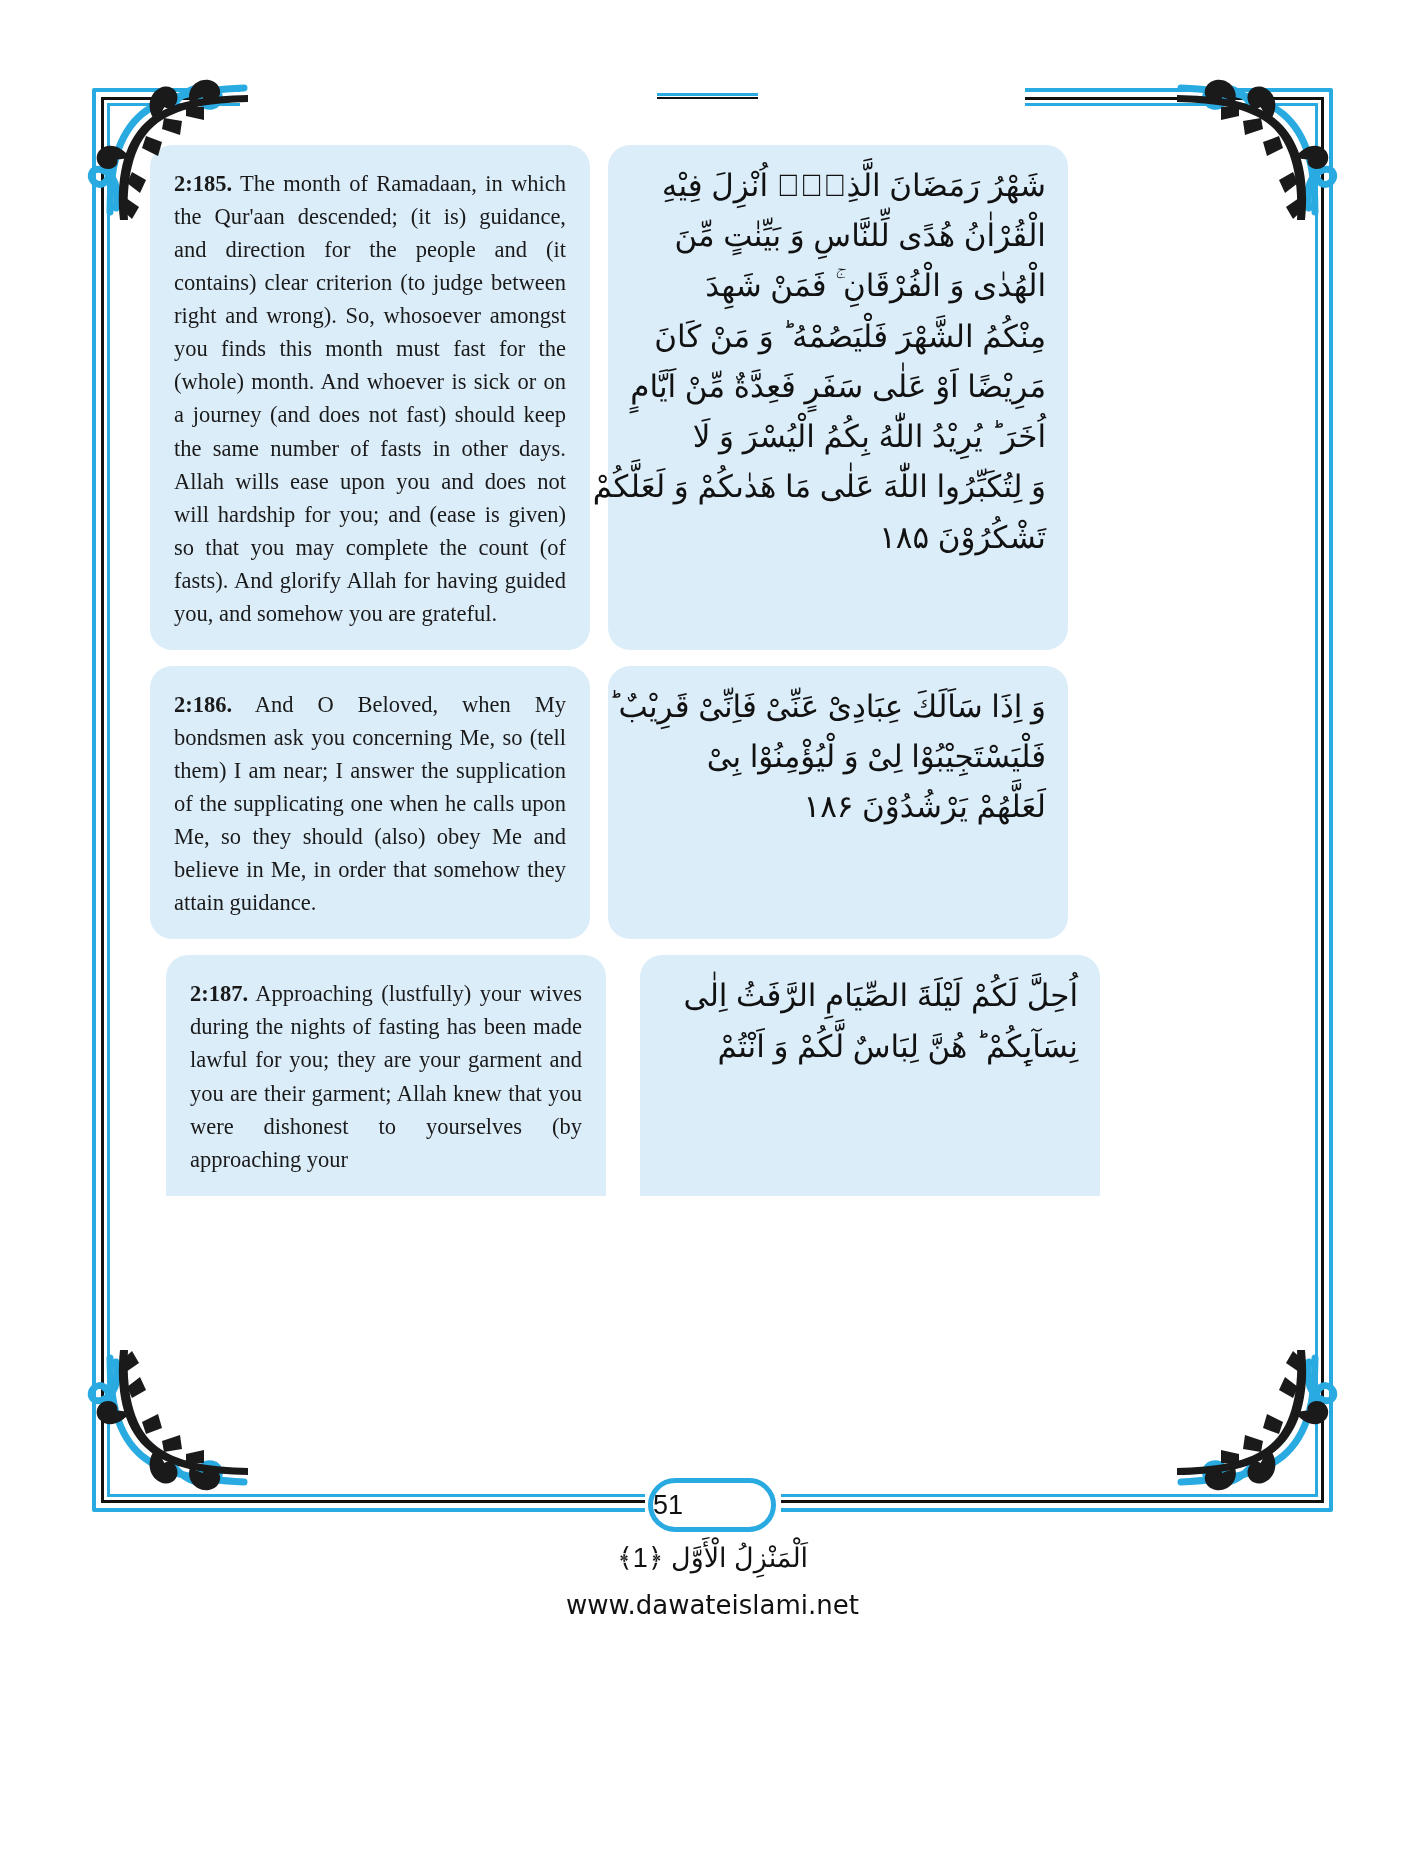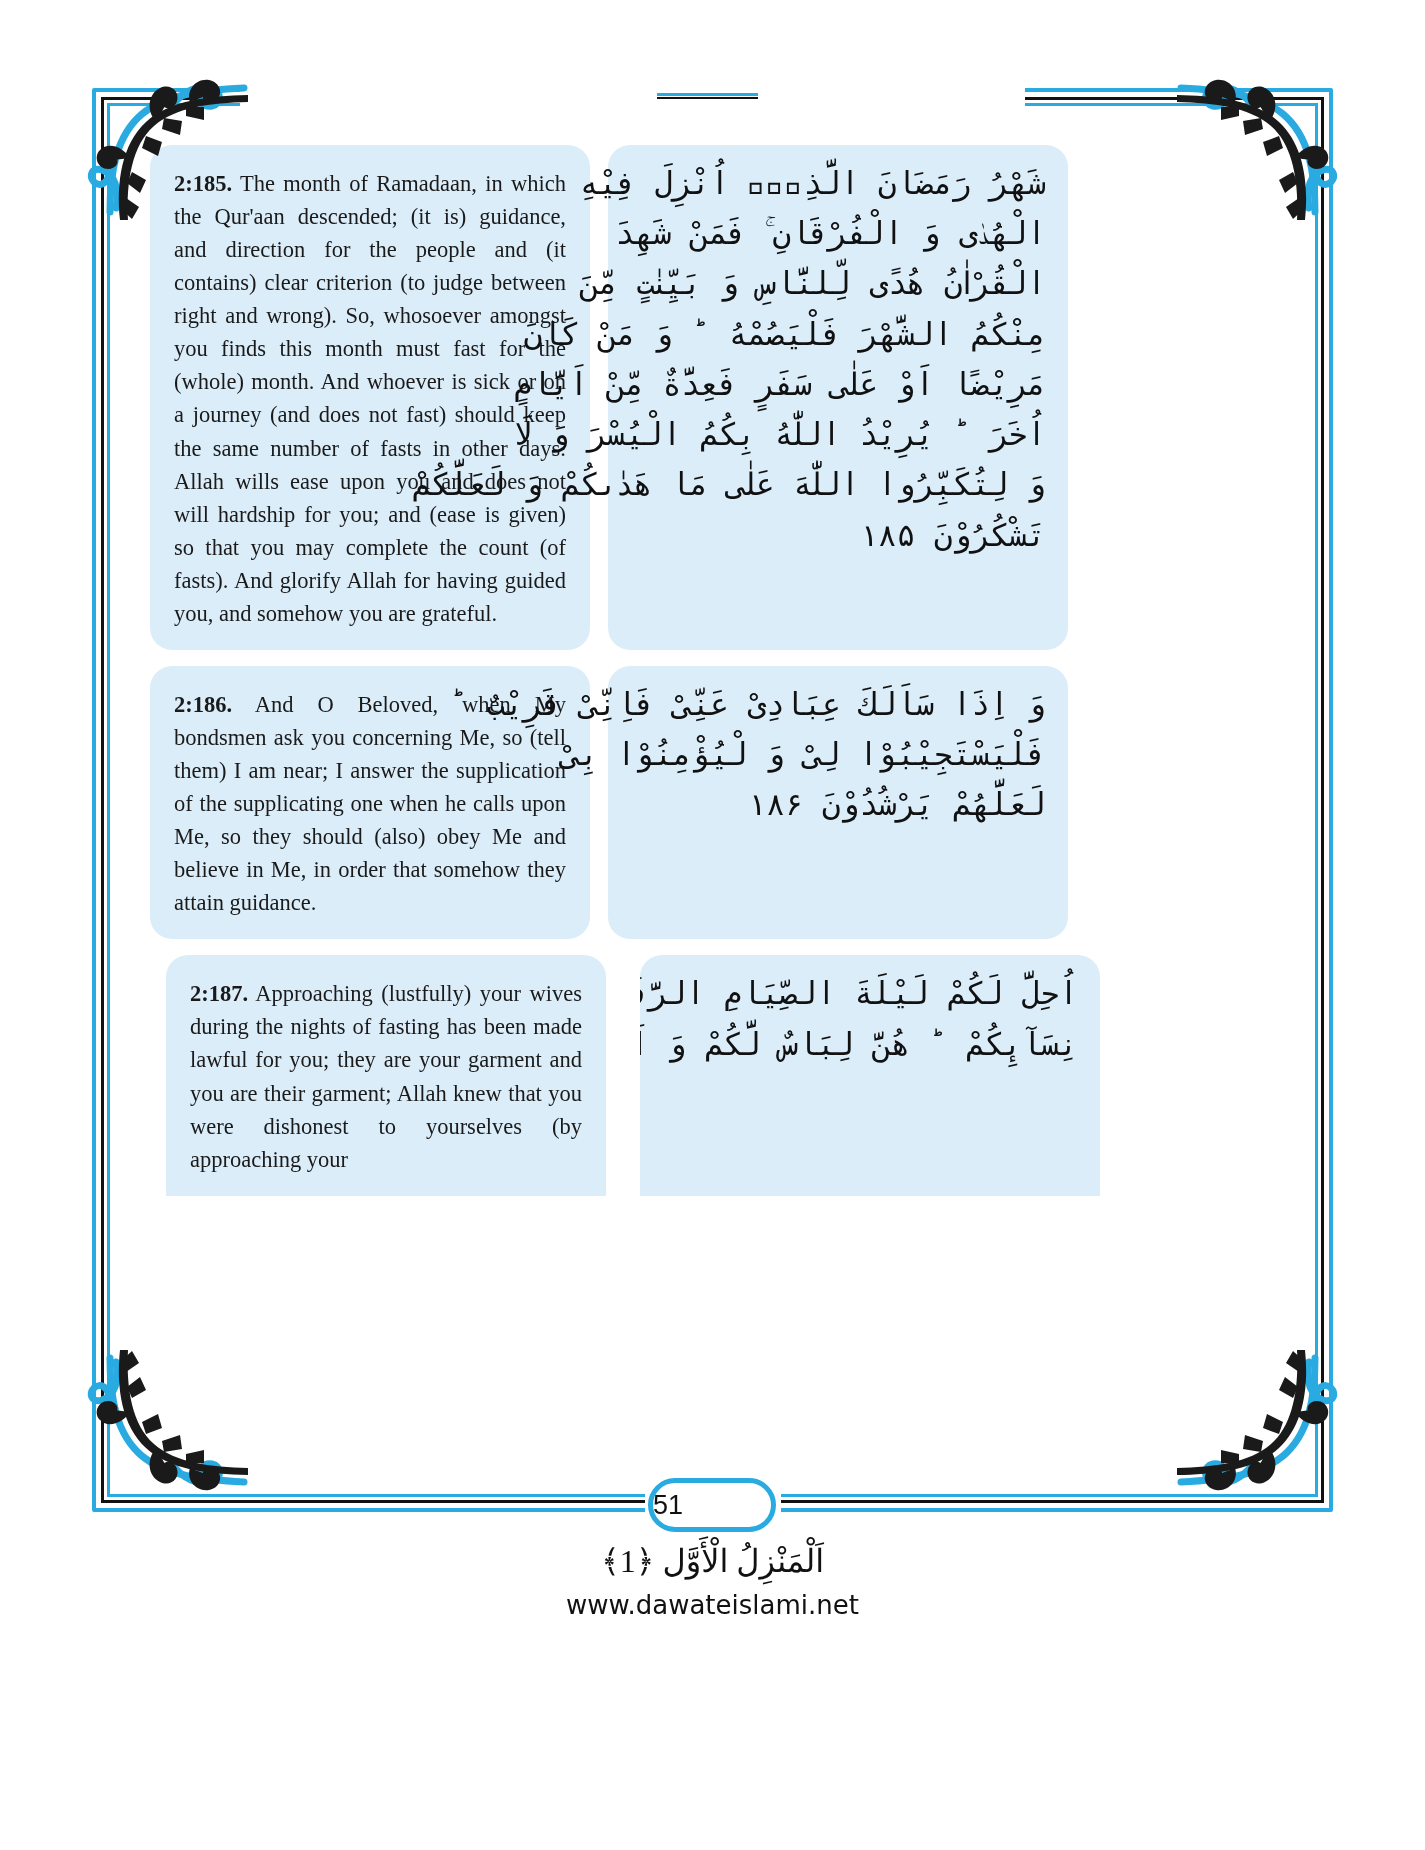--- a/index.html
+++ b/index.html
@@ -135,21 +135,21 @@
     font-size: 22.5px;
     line-height: 1.47;
     text-align: justify;
     text-justify: inter-word;
     color: #1a1a1a;
     hyphens: none;
   }
   .col-ar {
     width: 460px;
     padding: 16px 22px 28px 22px;
-    font-family: Liberation Mono, monospace;
+    font-family: Liberation Sans, sans-serif;
     font-size: 31px;
     line-height: 1.62;
     direction: rtl;
     text-align: justify;
     color: #111111;
   }
   .vnum {
     font-weight: bold;
   }
   .ar-line {
@@ -182,22 +182,22 @@
   .page-num {
     font-family: "Liberation Sans", sans-serif;
     font-size: 27px;
     color: #111111;
   }
   .footer-ar {
     position: absolute;
     left: 0; top: 1542px;
     width: 1425px;
     text-align: center;
-    font-family: Liberation Serif, serif;
-    font-size: 32px;
+    font-family: Liberation Sans, sans-serif;
+    font-size: 27px;
     color: #111111;
     direction: rtl;
     z-index: 7;
   }
   .footer-url {
     position: absolute;
     left: 0; top: 1590px;
     width: 1425px;
     text-align: center;
     font-family: "DejaVu Sans", sans-serif;
@@ -311,22 +311,22 @@
   </div>
 
   <div class="content">
 
     <div class="verse-row">
       <div class="col-en">
         <span class="vnum">2:185.</span><span> The month of Ramadaan, in which the Qur'aan descended; (it is) guidance, and direction for the people and (it contains) clear criterion (to judge between right and wrong). So, whosoever amongst you finds this month must fast for the (whole) month. And whoever is sick or on a journey (and does not fast) should keep the same number of fasts in other days. Allah wills ease upon you and does not will hardship for you; and (ease is given) so that you may complete the count (of fasts). And glorify Allah for having guided you, and somehow you are grateful.</span>
       </div>
       <div class="col-ar">
         <span class="ar-line">شَهْرُ رَمَضَانَ الَّذِیْۤ اُنْزِلَ فِیْهِ</span>
+        <span class="ar-line">الْقُرْاٰنُ هُدًى لِّلنَّاسِ وَ بَیِّنٰتٍ مِّنَ</span>
         <span class="ar-line">الْهُدٰى وَ الْفُرْقَانِ ۚ فَمَنْ شَهِدَ</span>
-        <span class="ar-line">الْقُرْاٰنُ هُدًى لِّلنَّاسِ وَ بَیِّنٰتٍ مِّنَ</span>
         <span class="ar-line">مِنْكُمُ الشَّهْرَ فَلْیَصُمْهُ ؕ وَ مَنْ كَانَ</span>
         <span class="ar-line">مَرِیْضًا اَوْ عَلٰى سَفَرٍ فَعِدَّةٌ مِّنْ اَیَّامٍ</span>
         <span class="ar-line">اُخَرَ ؕ یُرِیْدُ اللّٰهُ بِكُمُ الْیُسْرَ وَ لَا</span>
         <span class="ar-line">وَ لِتُكَبِّرُوا اللّٰهَ عَلٰى مَا هَدٰىكُمْ وَ لَعَلَّكُمْ</span>
         <span class="ar-line">تَشْكُرُوْنَ ۱۸۵</span>
       </div>
     </div>
 
     <div class="verse-row">
       <div class="col-en">

